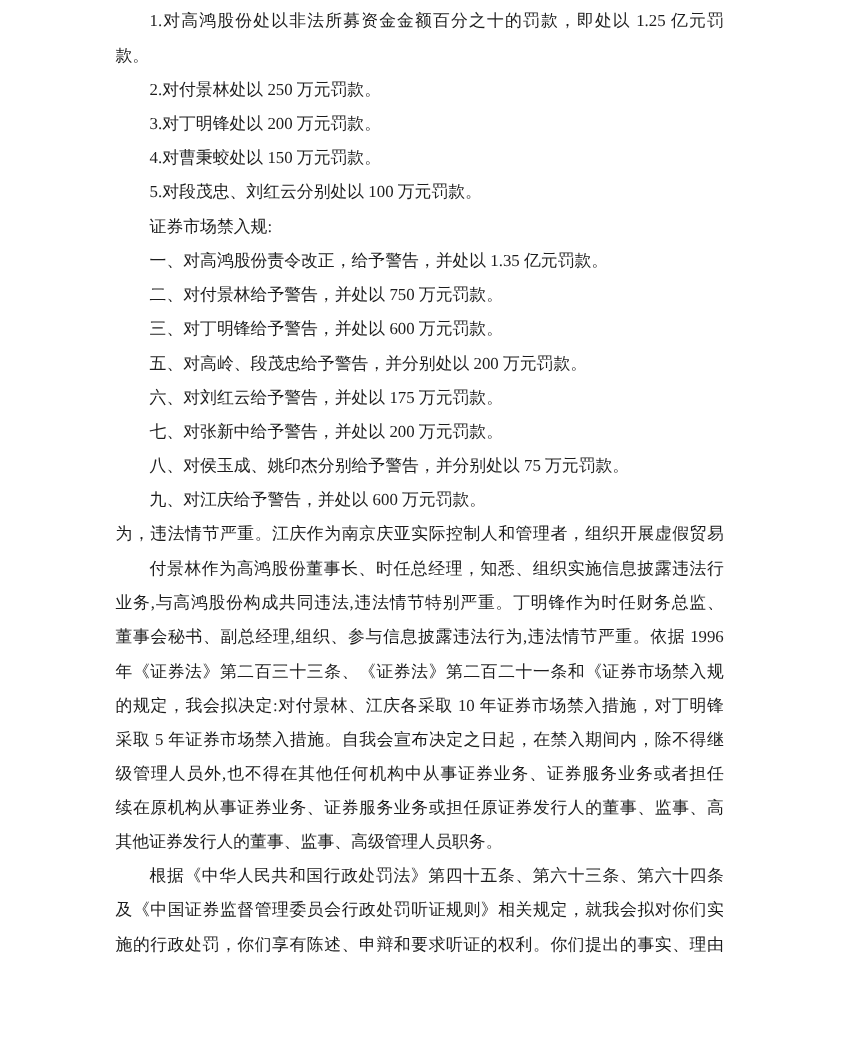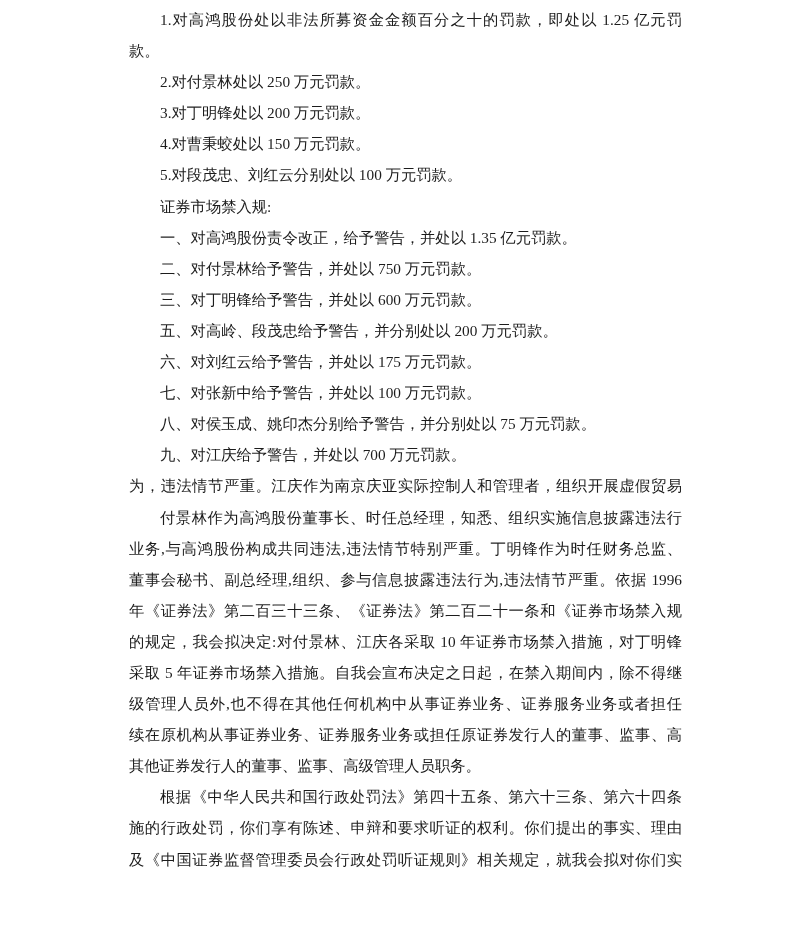--- a/index.html
+++ b/index.html
@@ -8,21 +8,21 @@
       background: #ffffff;
     }
     body {
       width: 785px;
       height: 950px;
       overflow: hidden;
       position: relative;
     }
     .page {
       position: absolute;
-      left: 129px;
+      left: 105px;
       top: 4px;
       width: 553px;
       font-family: "Liberation Serif", "DejaVu Serif", serif;
       font-size: 15.3px;
       color: #1c1c1c;
     }
     .para { margin: 0; padding: 0; }
     .line {
       display: block;
       height: 31.1px;
@@ -71,41 +71,41 @@
   <div class="para">
     <span class="line indent">三、对丁明锋给予警告，并处以 600 万元罚款。</span>
   </div>
   <div class="para">
     <span class="line indent">五、对高岭、段茂忠给予警告，并分别处以 200 万元罚款。</span>
   </div>
   <div class="para">
     <span class="line indent">六、对刘红云给予警告，并处以 175 万元罚款。</span>
   </div>
   <div class="para">
-    <span class="line indent">七、对张新中给予警告，并处以 100 万元罚款。</span>
+    <span class="line indent">七、对张新中给予警告，并处以 200 万元罚款。</span>
   </div>
   <div class="para">
     <span class="line indent">八、对侯玉成、姚印杰分别给予警告，并分别处以 75 万元罚款。</span>
   </div>
   <div class="para">
-    <span class="line indent">九、对江庆给予警告，并处以 700 万元罚款。</span>
+    <span class="line indent">九、对江庆给予警告，并处以 600 万元罚款。</span>
   </div>
 
   <div class="para">
     <span class="line just">为，违法情节严重。江庆作为南京庆亚实际控制人和管理者，组织开展虚假贸易</span>
     <span class="line just indent">付景林作为高鸿股份董事长、时任总经理，知悉、组织实施信息披露违法行</span>
     <span class="line just">业务,与高鸿股份构成共同违法,违法情节特别严重。丁明锋作为时任财务总监、</span>
     <span class="line just">董事会秘书、副总经理,组织、参与信息披露违法行为,违法情节严重。依据 1996</span>
     <span class="line just">年《证券法》第二百三十三条、《证券法》第二百二十一条和《证券市场禁入规</span>
     <span class="line just">的规定，我会拟决定:对付景林、江庆各采取 10 年证券市场禁入措施，对丁明锋</span>
     <span class="line just">采取 5 年证券市场禁入措施。自我会宣布决定之日起，在禁入期间内，除不得继</span>
     <span class="line just">级管理人员外,也不得在其他任何机构中从事证券业务、证券服务业务或者担任</span>
     <span class="line just">续在原机构从事证券业务、证券服务业务或担任原证券发行人的董事、监事、高</span>
     <span class="line">其他证券发行人的董事、监事、高级管理人员职务。</span>
   </div>
 
   <div class="para">
     <span class="line just indent">根据《中华人民共和国行政处罚法》第四十五条、第六十三条、第六十四条</span>
+    <span class="line just">及《中国证券监督管理委员会行政处罚听证规则》相关规定，就我会拟对你们实</span>
     <span class="line just">施的行政处罚，你们享有陈述、申辩和要求听证的权利。你们提出的事实、理由</span>
-    <span class="line just">及《中国证券监督管理委员会行政处罚听证规则》相关规定，就我会拟对你们实</span>
   </div>
 
 </div>
 
 </body></html>

